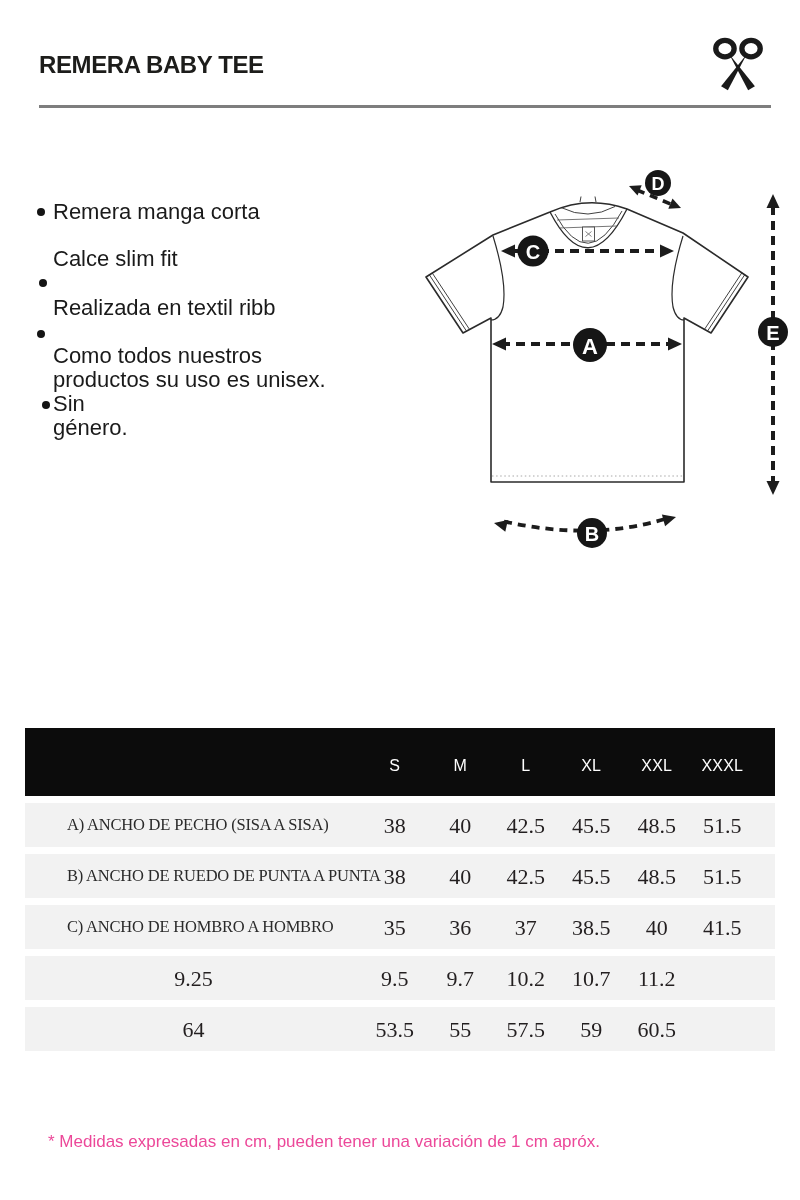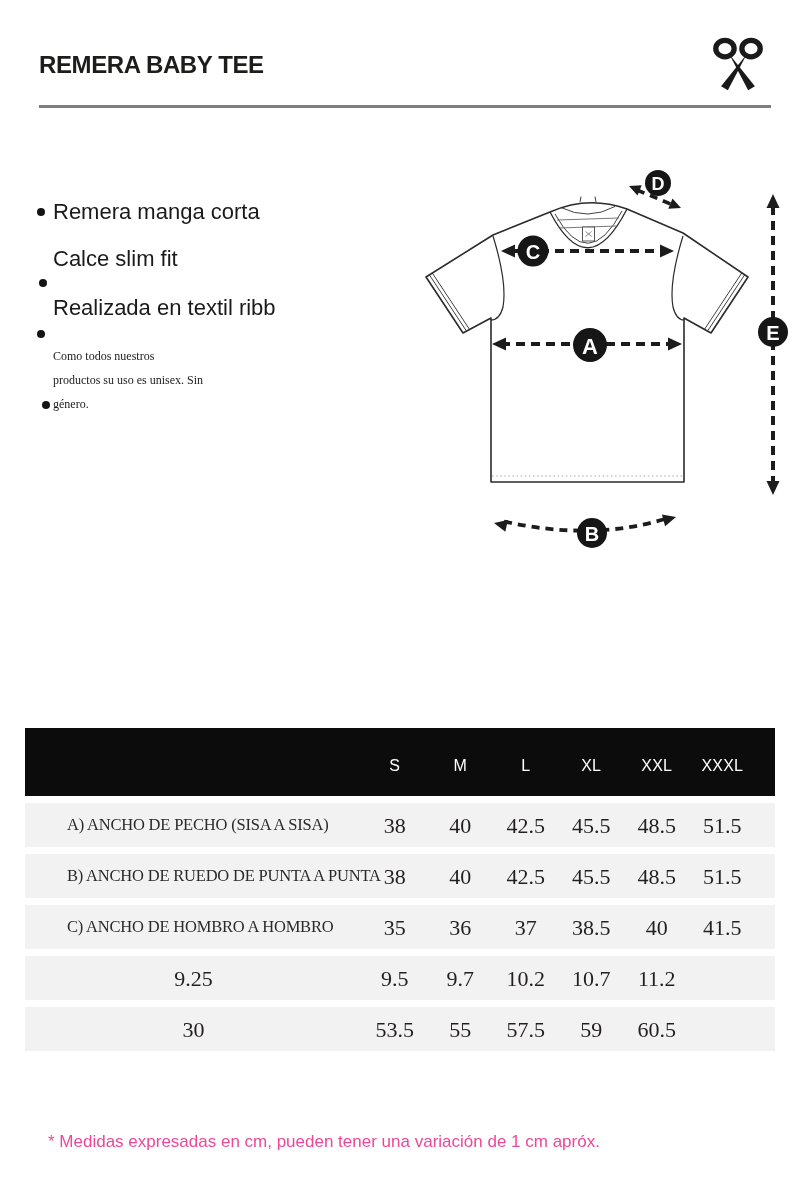--- a/index.html
+++ b/index.html
@@ -8,21 +8,21 @@
 
   
   .page-title { position:absolute; left:39px; top:51px; font-size:24px; font-weight:bold; letter-spacing:-0.4px; color:#1d1d1b; white-space:nowrap; }
   .scissors { position:absolute; left:709px; top:36px; width:58px; height:58px; }
   .title-rule { position:absolute; left:39px; top:105px; width:732px; height:3px; background:#7e7e7e; }
 
   
   .features { position:absolute; left:30px; top:195px; width:330px; height:240px; }
   .features .dot { position:absolute; width:8px; height:8px; border-radius:50%; background:#141414; }
   .features .ftext { position:absolute; left:23px; font-size:22px; line-height:24px; color:#1a1a1a; white-space:nowrap; }
-  .features .fpara { position:absolute; left:23px; font-size:12px; line-height:24px; color:#1a1a1a; width:280px;font-family:Liberation Serif, serif; }
+  .features .fpara { position:absolute; left:23px; font-size:22px; line-height:24px; color:#1a1a1a; width:280px; }
   .features .fpara span { display:block; }
 
   
   .diagram { position:absolute; left:400px; top:150px; width:400px; height:420px; }
 
   
   .size-table { position:absolute; left:25px; top:728px; width:750px; }
   .t-grid { display:grid; grid-template-columns:337px repeat(6, 65.5px); align-items:center; }
   .thead { background:#0c0c0c; height:68px; color:#ffffff; }
   .thead .colhead { text-align:center; font-size:16px; padding-top:8px; letter-spacing:0.2px; }
@@ -178,21 +178,21 @@
     <div class="trow t-grid">
       <div class="val">9.25</div>
       <div class="val">9.5</div>
       <div class="val">9.7</div>
       <div class="val">10.2</div>
       <div class="val">10.7</div>
       <div class="val">11.2</div>
     </div>
 
     <div class="trow t-grid">
-      <div class="val">30</div>
+      <div class="val">64</div>
       <div class="val">53.5</div>
       <div class="val">55</div>
       <div class="val">57.5</div>
       <div class="val">59</div>
       <div class="val">60.5</div>
     </div>
   </div>
 
   <div class="footnote">* Medidas expresadas en cm, pueden tener una variación de 1 cm apróx.</div>
 

